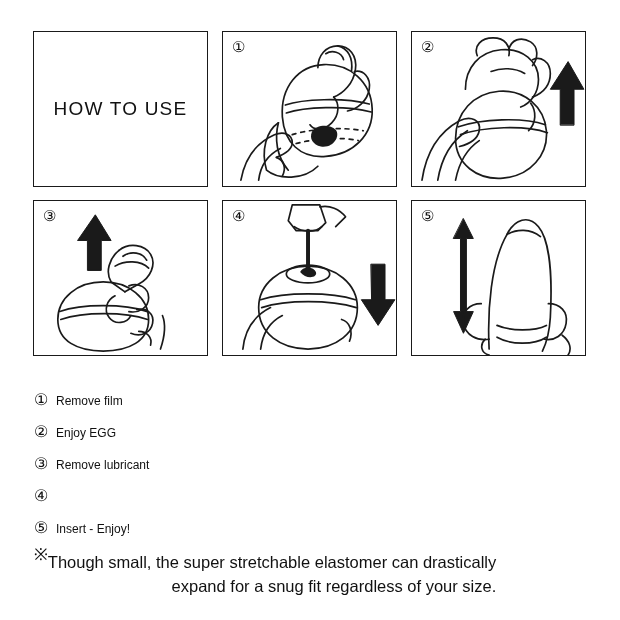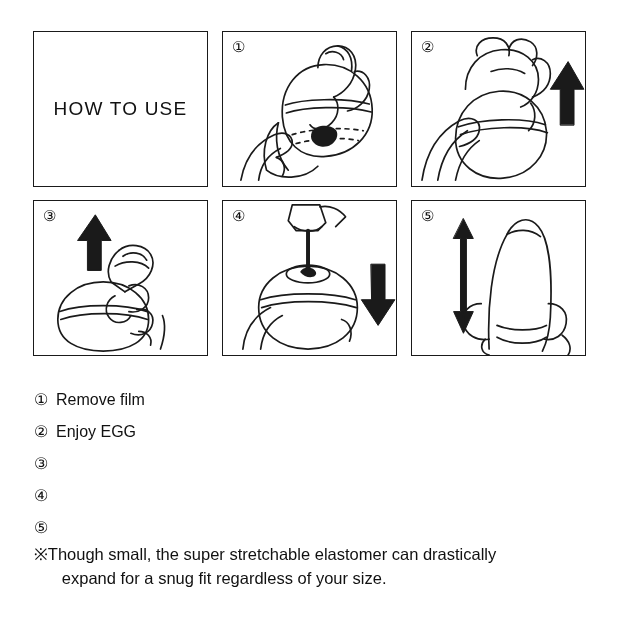--- a/index.html
+++ b/index.html
@@ -77,39 +77,39 @@
     font-size: 16.5px;
     line-height: 1;
     margin-bottom: 16px;
     color: #111;
   }
   .legend-row .mark {
     width: 22px;
     flex: 0 0 22px;
     font-size: 16px;
   }
-  .legend-row .txt { font-size: 16px; }
+  .legend-row .txt { font-size: 12px; }
 
   .note {
     position: absolute;
     left: 34px;
     top: 543px;
     width: 556px;
     font-size: 16.5px;
     line-height: 1.45;
     color: #111;
     display: flex;
     align-items: flex-start;
   }
   .note .mark {
     flex: 0 0 auto;
     margin-right: 0px;
   }
-  .note .txt { text-indent: 0; }
-  .note .txt .l2 { display: block; padding-left: 14px; }
+  .note .txt { text-indent: 0; margin-top: 8px; }
+  .note .txt .l2 { display: block; padding-left: 14px; text-align: right; }
 </style>
 </head>
 <body>
 
 <div class="sheet">
 
   <div class="grid">
 
     <div class="panel title-panel">
       <span class="title-text">HOW TO USE</span>
@@ -256,26 +256,28 @@
     <div class="legend-row">
       <span class="mark">①</span>
       <span class="txt">Remove film</span>
     </div>
     <div class="legend-row">
       <span class="mark">②</span>
       <span class="txt">Enjoy EGG</span>
     </div>
     <div class="legend-row">
       <span class="mark">③</span>
+      <span class="txt">Remove lubricant</span>
     </div>
     <div class="legend-row">
       <span class="mark">④</span>
     </div>
     <div class="legend-row">
       <span class="mark">⑤</span>
+      <span class="txt">Insert - Enjoy!</span>
     </div>
   </div>
 
   <div class="note">
     <span class="mark">※</span>
     <span class="txt">
       <span>Though small, the super stretchable elastomer can drastically</span>
       <span class="l2">expand for a snug fit regardless of your size.</span>
     </span>
   </div>

